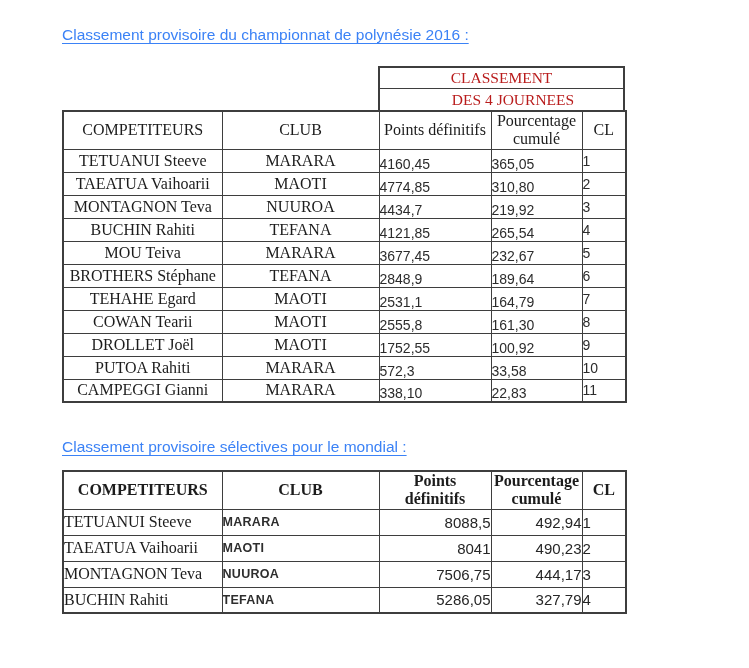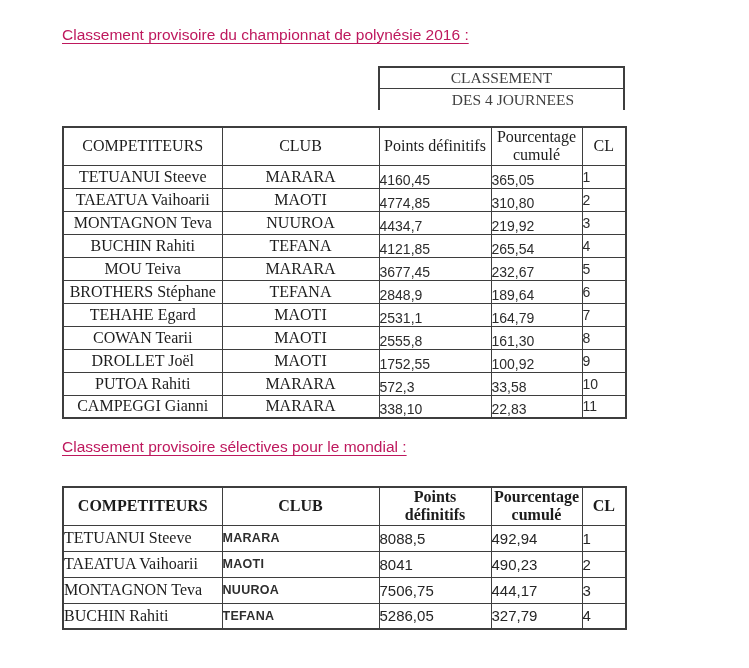--- a/index.html
+++ b/index.html
@@ -1,37 +1,37 @@
 <!DOCTYPE html>
 <html><head>
 <meta charset="utf-8">
 <style>
   html,body{margin:0;padding:0;background:#ffffff;}
   #page{position:relative;width:749px;height:668px;background:#ffffff;overflow:hidden;
         font-family:"Liberation Serif",serif;color:#1c1c1c;}
 
   
   .title{position:absolute;left:62px;font-family:"Liberation Sans",sans-serif;
-         font-size:15.5px;color:#be185d;text-decoration:underline;
+         font-size:15.5px;color:#3b82f6;text-decoration:underline;
          text-underline-offset:3px;white-space:nowrap;}
   .title-1{top:26px;}
   .title-2{top:438px;}
 
   
   .superheader{position:absolute;left:378px;top:66px;width:247px;box-sizing:border-box;
                border:2px solid #3e3e3e;border-bottom:none;background:#fff;
-               font-family:"Liberation Serif",serif;font-size:15.5px;color:#404040;
+               font-family:"Liberation Serif",serif;font-size:15.5px;color:#b91c1c;
                text-align:center;}
   .sh-row{height:20px;line-height:20px;}
   .sh-row2{border-top:1px solid #3e3e3e;height:21px;line-height:21px;padding-left:23px;}
 
   
   .rank-table{position:absolute;left:62px;width:563px;table-layout:fixed;
               border-collapse:collapse;background:#fff;
-              border:2px solid #3e3e3e;margin-top:16px;}
+              border:2px solid #3e3e3e;}
   .table-1{top:110px;}
   .table-2{top:470px;}
   .rank-table th,.rank-table td{border:1px solid #3e3e3e;box-sizing:border-box;
               overflow:hidden;padding:0;}
 
   .rank-table th{height:38px;text-align:center;vertical-align:middle;
                  font-family:"Liberation Serif",serif;font-size:16px;
                  font-weight:normal;line-height:1.12;}
   .table-2 th{font-weight:bold;}
   .preline{white-space:pre-line;}
@@ -45,21 +45,21 @@
           font-size:14px;color:#2c2c2c;}
   .c-cl1{height:23px;text-align:left;padding-left:7px;vertical-align:middle;
          font-family:"Liberation Sans",sans-serif;font-size:14px;color:#2c2c2c;}
 
   
   .c-name2{height:26px;text-align:left;padding-left:5px;vertical-align:middle;
            font-family:"Liberation Serif",serif;font-size:16px;}
   .c-club2{height:26px;text-align:left;padding-left:9px;vertical-align:middle;
            font-family:"Liberation Sans",sans-serif;font-size:12.5px;
            font-weight:600;letter-spacing:.3px;color:#2e2e2e;}
-  .c-num2{height:26px;text-align:left;padding-right:12px;vertical-align:middle;
+  .c-num2{height:26px;text-align:right;padding-right:12px;vertical-align:middle;
           font-family:"Liberation Sans",sans-serif;font-size:15px;color:#262626;}
   .c-cl2{height:26px;text-align:left;padding-left:8px;vertical-align:middle;
          font-family:"Liberation Sans",sans-serif;font-size:15px;color:#262626;}
 </style>
 </head>
 <body>
 
 <div id="page">
 
   <div class="title title-1">Classement provisoire du championnat de polynésie 2016 :</div>

